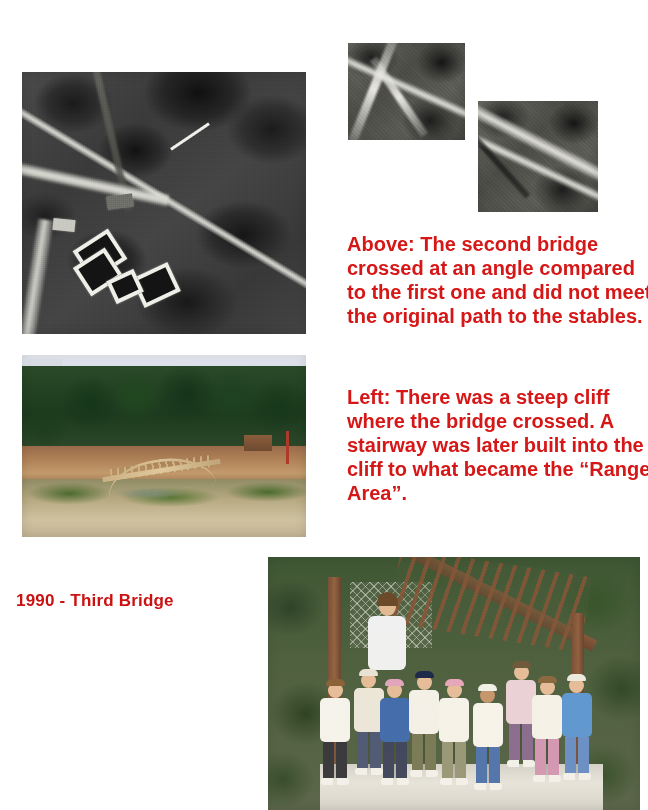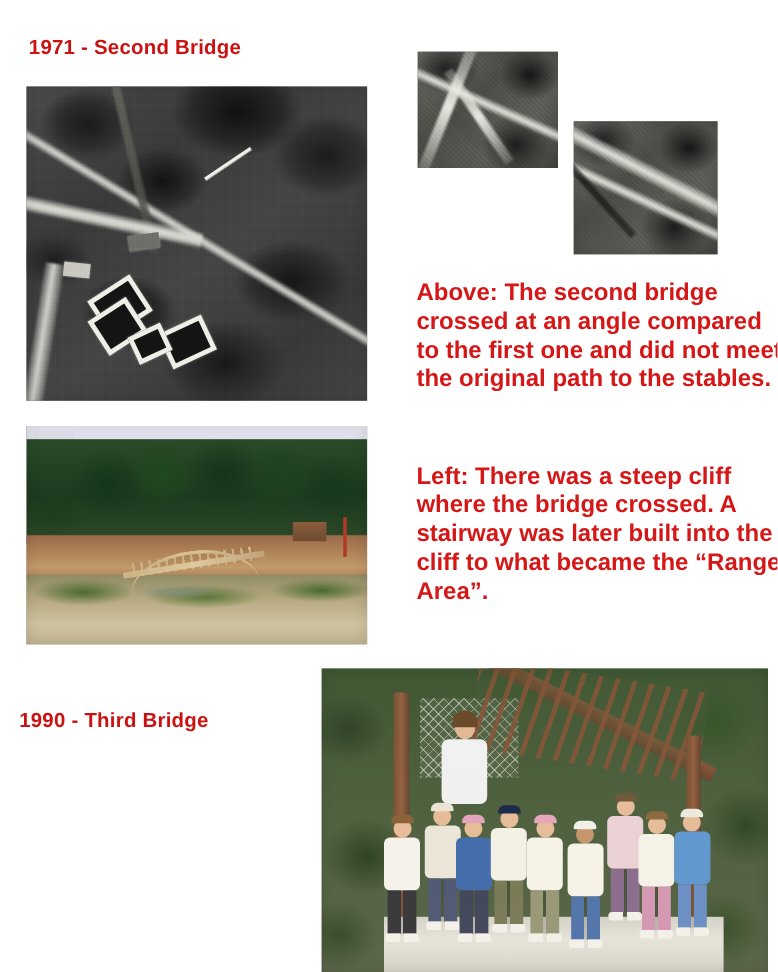--- a/index.html
+++ b/index.html
@@ -308,21 +308,20 @@
     position: absolute; inset: 0;
     box-shadow: inset 0 0 12px rgba(0,0,0,0.12);
     pointer-events: none;
   }
 </style>
 </head>
 <body>
 
 <div id="page">
 
-  <div class="heading" id="heading-1971">1971 - Second Bridge</div>
 
   <div class="photo" id="photo-aerial-1971">
     <div class="inner">
       <div class="aerial-base"></div>
       <div class="aerial-road-main"></div>
       <div class="aerial-road-creek"></div>
       <div class="aerial-road-left"></div>
       <div class="aerial-road-lower"></div>
       <div class="aerial-bridge"></div>
       <div class="bldg dark" id="bldg-a"></div>

